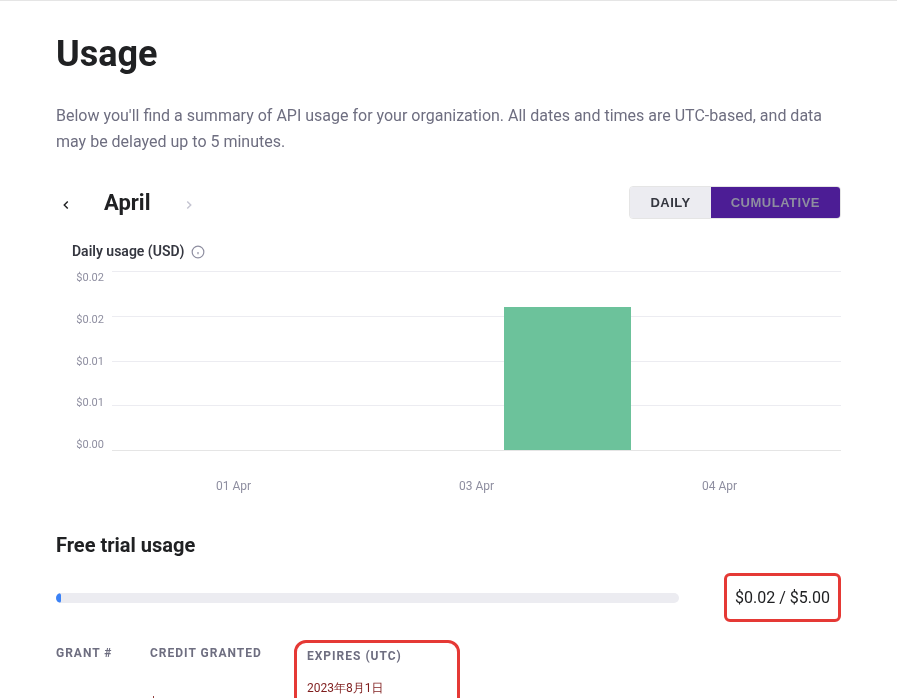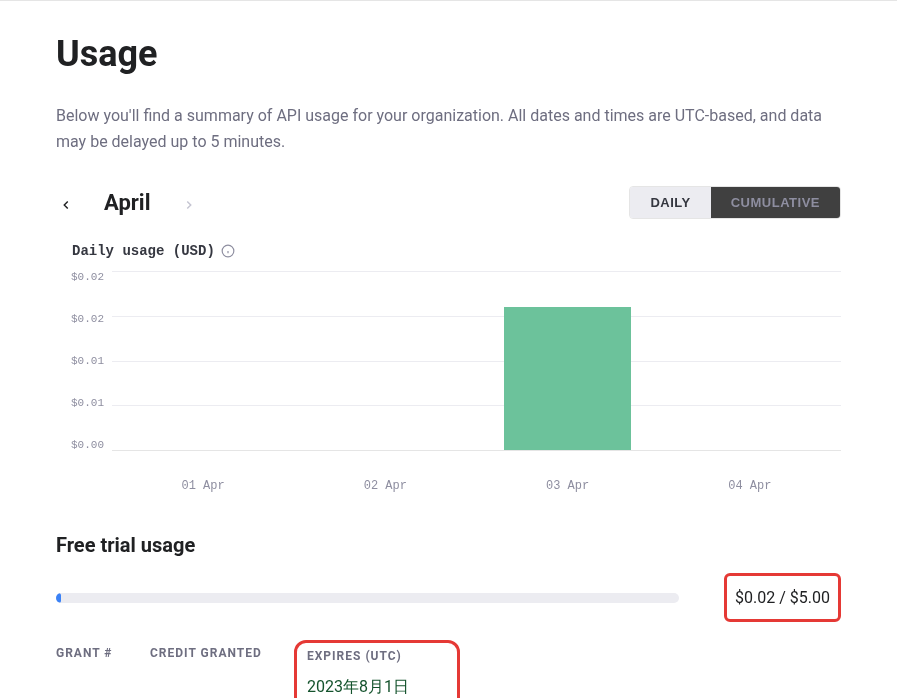--- a/index.html
+++ b/index.html
@@ -67,31 +67,30 @@
       border: 1px solid #e5e5e5;
       border-radius: 4px;
       overflow: hidden;
     }
     .toggle-btn {
       padding: 8px 20px;
       font-size: 13px;
       font-weight: 600;
       letter-spacing: 0.5px;
       border: none;
-      background: #404040;
+      background: #4c1d95;
       color: #8e8ea0;
       cursor: pointer;
     }
     .toggle-btn.active {
       background: #ececf1;
       color: #353740;
     }
     .chart-section {
       margin-bottom: 40px;
-      font-family: Liberation Mono, monospace;
     }
     .chart-title-row {
       display: flex;
       align-items: center;
       gap: 6px;
       margin-bottom: 12px;
       margin-left: 16px;
     }
     .chart-title {
       font-size: 14px;
@@ -222,22 +221,22 @@
     .col-grant { width: 70px; }
     .col-credit { width: 130px; }
     .col-expires { width: 140px; }
     .grants-row {
       display: flex;
       gap: 24px;
       align-items: center;
       padding: 10px 0;
     }
     .grants-cell {
-      font-size: 16px;
-      color: #14532d;
+      font-size: 12px;
+      color: #7f1d1d;
     }
     .expires-wrap {
       border: 3px solid #e53935;
       border-radius: 12px;
       padding: 6px 10px 10px 10px;
       display: inline-block;
       margin-left: -10px;
       margin-top: -6px;
     }
     .expires-wrap .grants-header-cell {
@@ -306,21 +305,20 @@
             <div class="bar-slot"></div>
             <div class="bar-slot">
               <div class="bar" style="height: 80%;"></div>
             </div>
             <div class="bar-slot"></div>
           </div>
       </div>
     </div>
     <div class="x-axis" id="x-axis">
         <div class="x-tick">01 Apr</div>
-        <div class="x-tick">02 Apr</div>
         <div class="x-tick">03 Apr</div>
         <div class="x-tick">04 Apr</div>
       </div>
   </div>
 
   <div class="free-trial-section">
     <h2 class="free-trial-title">Free trial usage</h2>
 
     <div class="progress-row">
       <div class="progress-bar">

